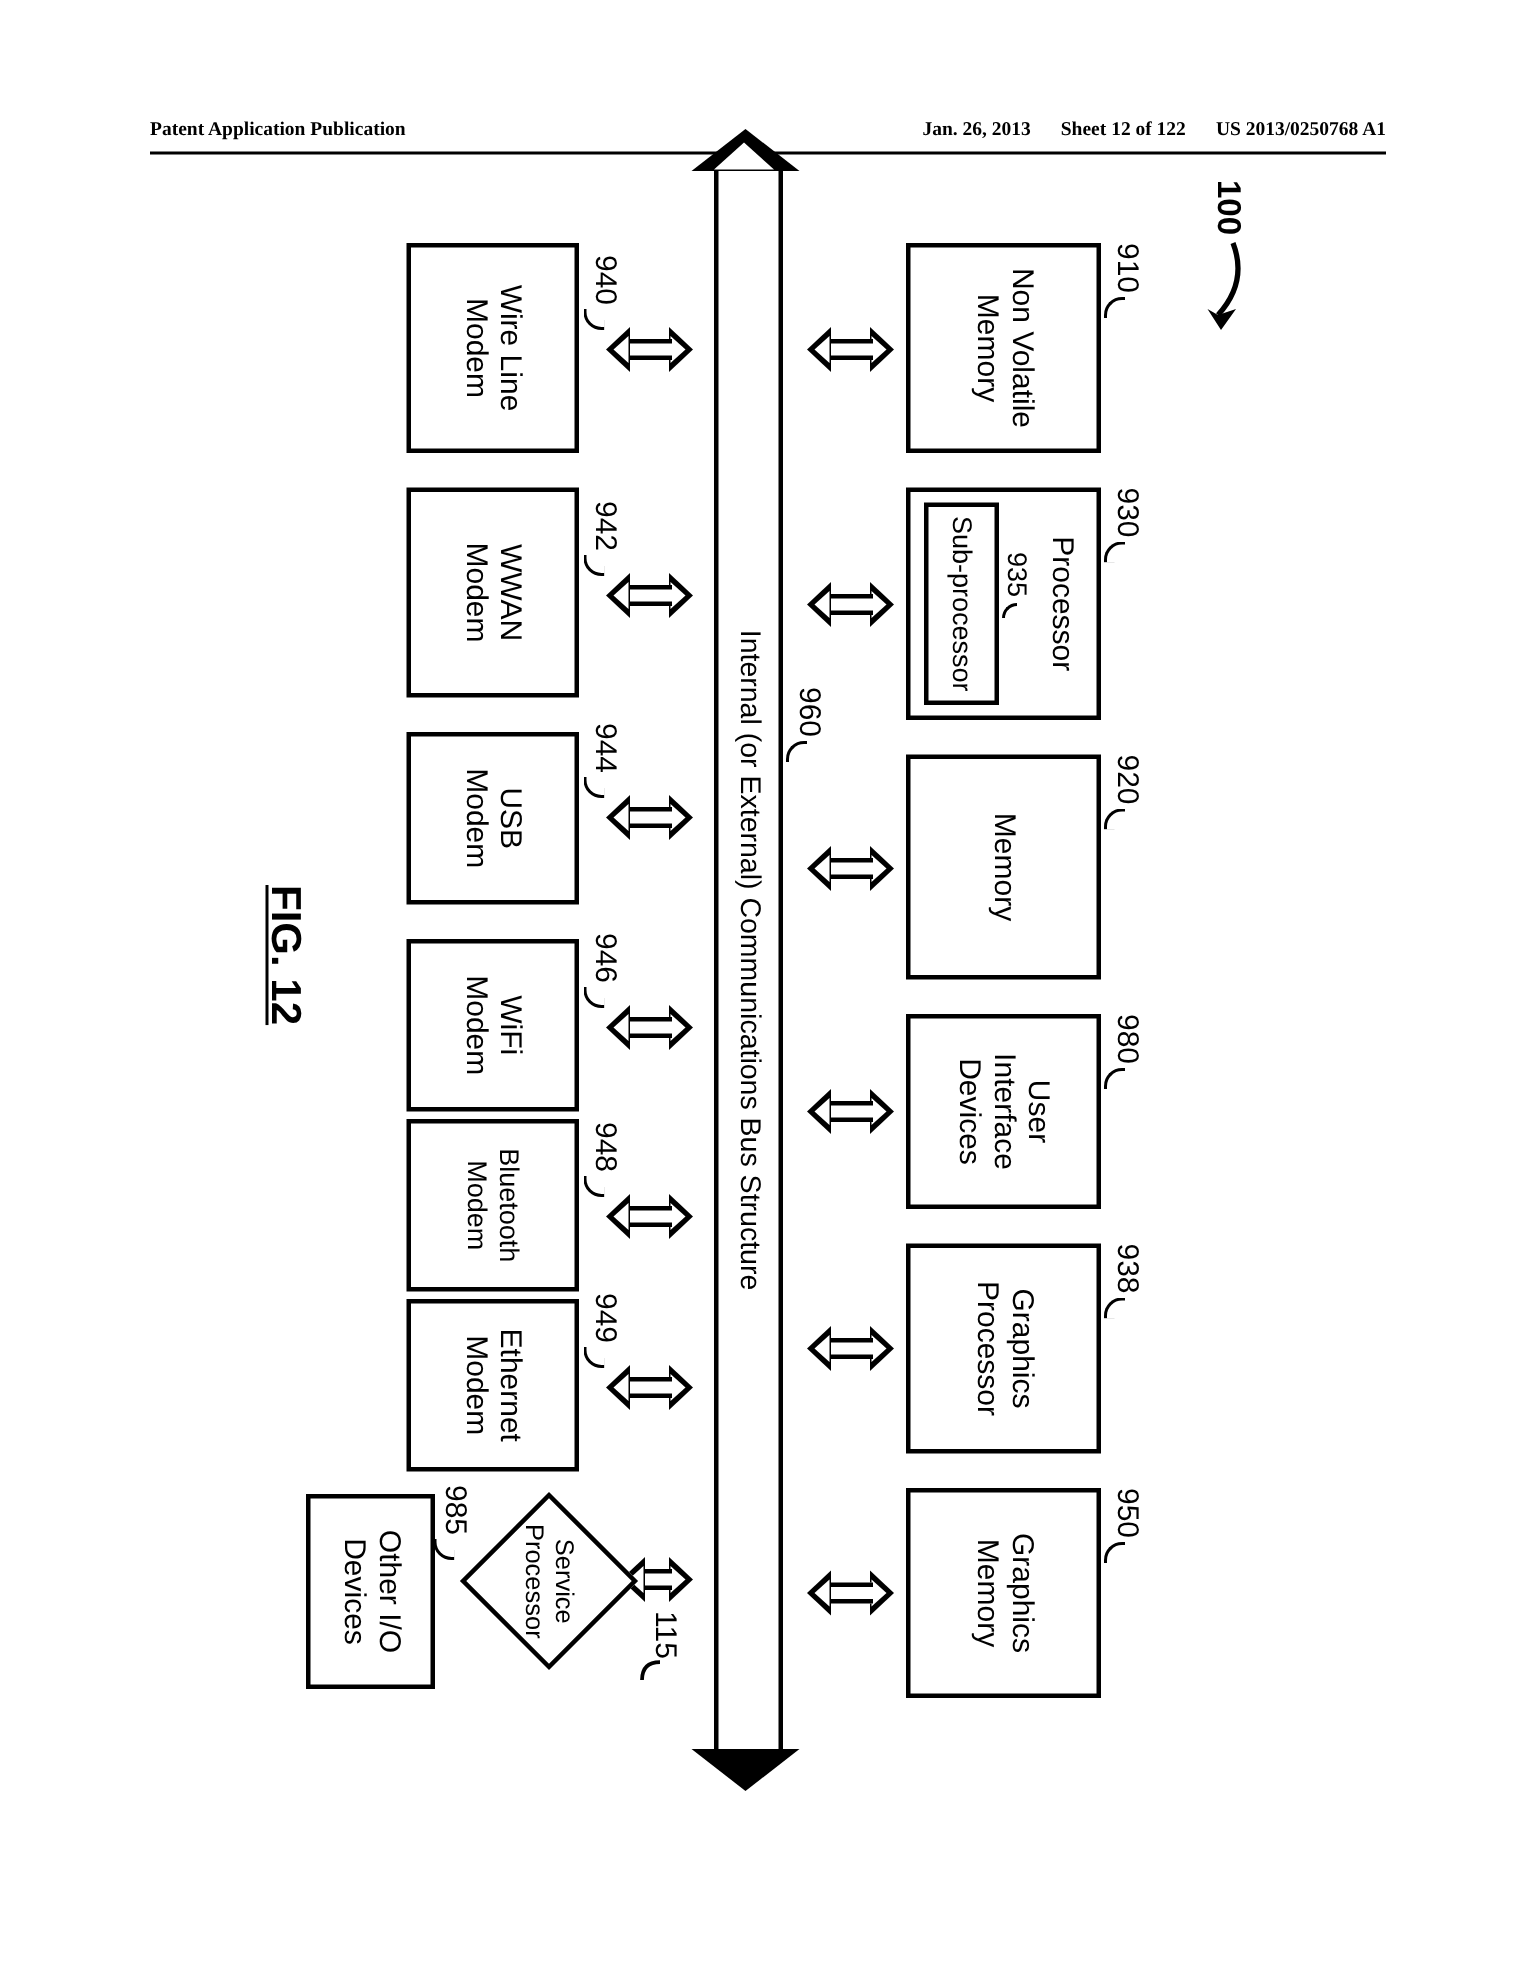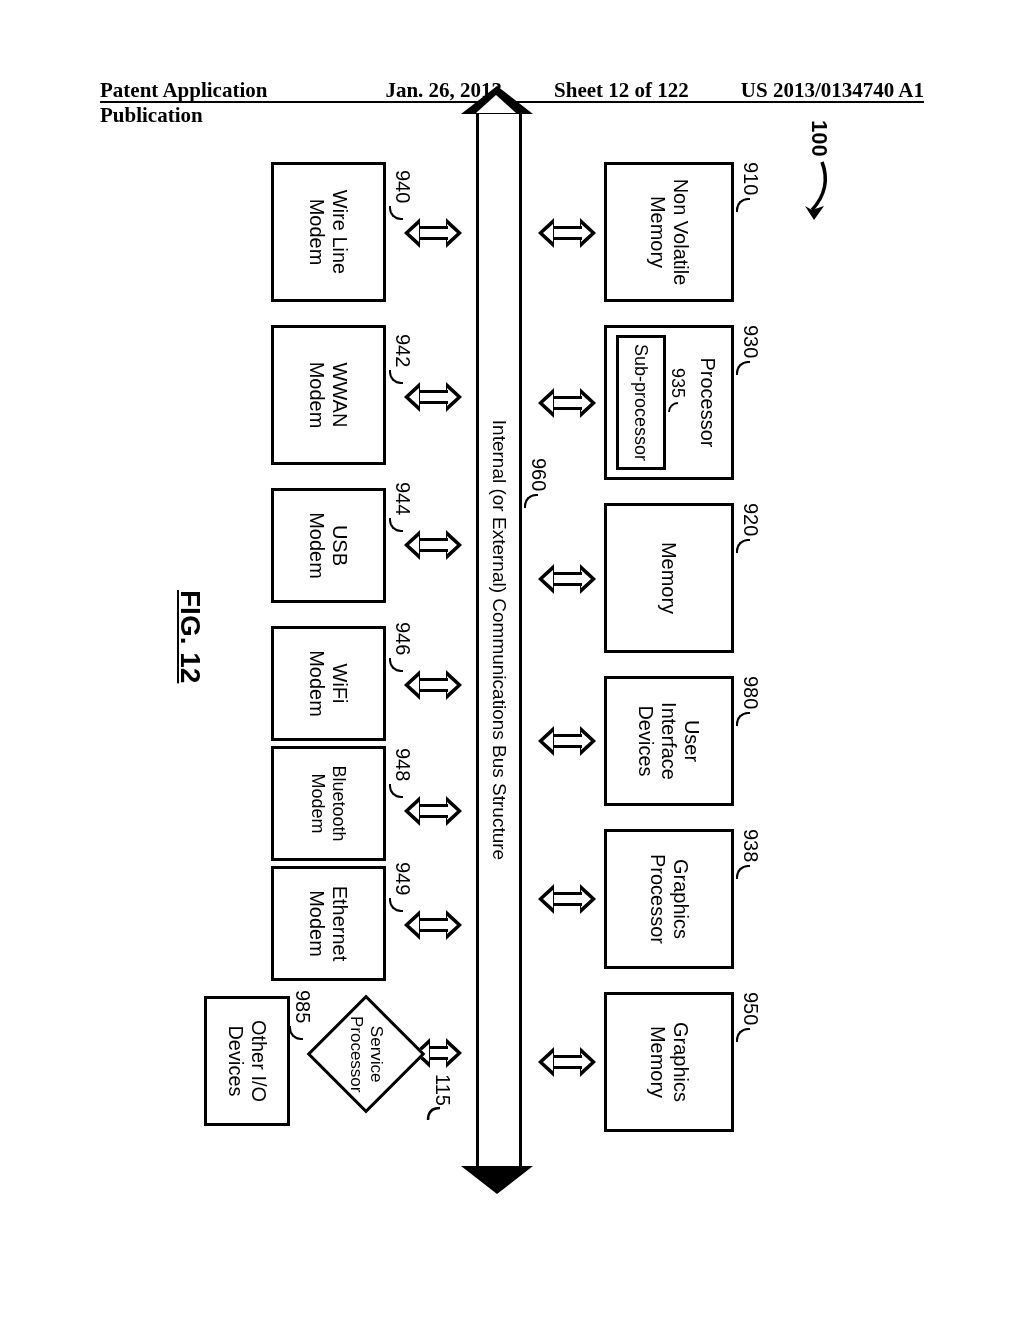--- a/index.html
+++ b/index.html
@@ -12,22 +12,21 @@
     position: relative;
   }
   .page-header {
     position: absolute;
     top: 78px;
     left: 100px;
     right: 100px;
     display: flex;
     justify-content: space-between;
     font-weight: bold;
-    font-size: 21px;
-    gap: 32px;
+    font-size: 13px;
   }
   .page-header .pubdate {
     flex: 0 0 auto;
     margin-left: 20px;
   }
   .page-header .left {
     flex: 1;
   }
   .hr {
     position: absolute;
@@ -191,21 +190,21 @@
   .sys-arrow svg { overflow: visible; }
   .sys-num { font-size: 22px; font-weight: bold; }
 </style>
 </head>
 <body>
 
 <div class="page-header">
   <span class="left">Patent Application Publication</span>
   <span class="pubdate">Jan. 26, 2013</span>
   <span class="pubdate">Sheet 12 of 122</span>
-  <span class="pubdate">US 2013/0134740 A1</span>
+  <span class="pubdate">US 2013/0250768 A1</span>
 </div>
 <div class="hr"></div>
 
 <div class="stage">
 
   <div class="sys-arrow" style="left:10px; top:30px;">
     <span class="sys-num">100</span>
     <svg width="70" height="40" style="position:absolute; left:38px; top:-2px;">
       <path d="M4 12 Q 30 2 52 22" stroke="#000" stroke-width="3.5" fill="none"></path>
       <path d="M52 22 l-4 -12 l14 10 l-14 9 z" fill="#000"></path>

